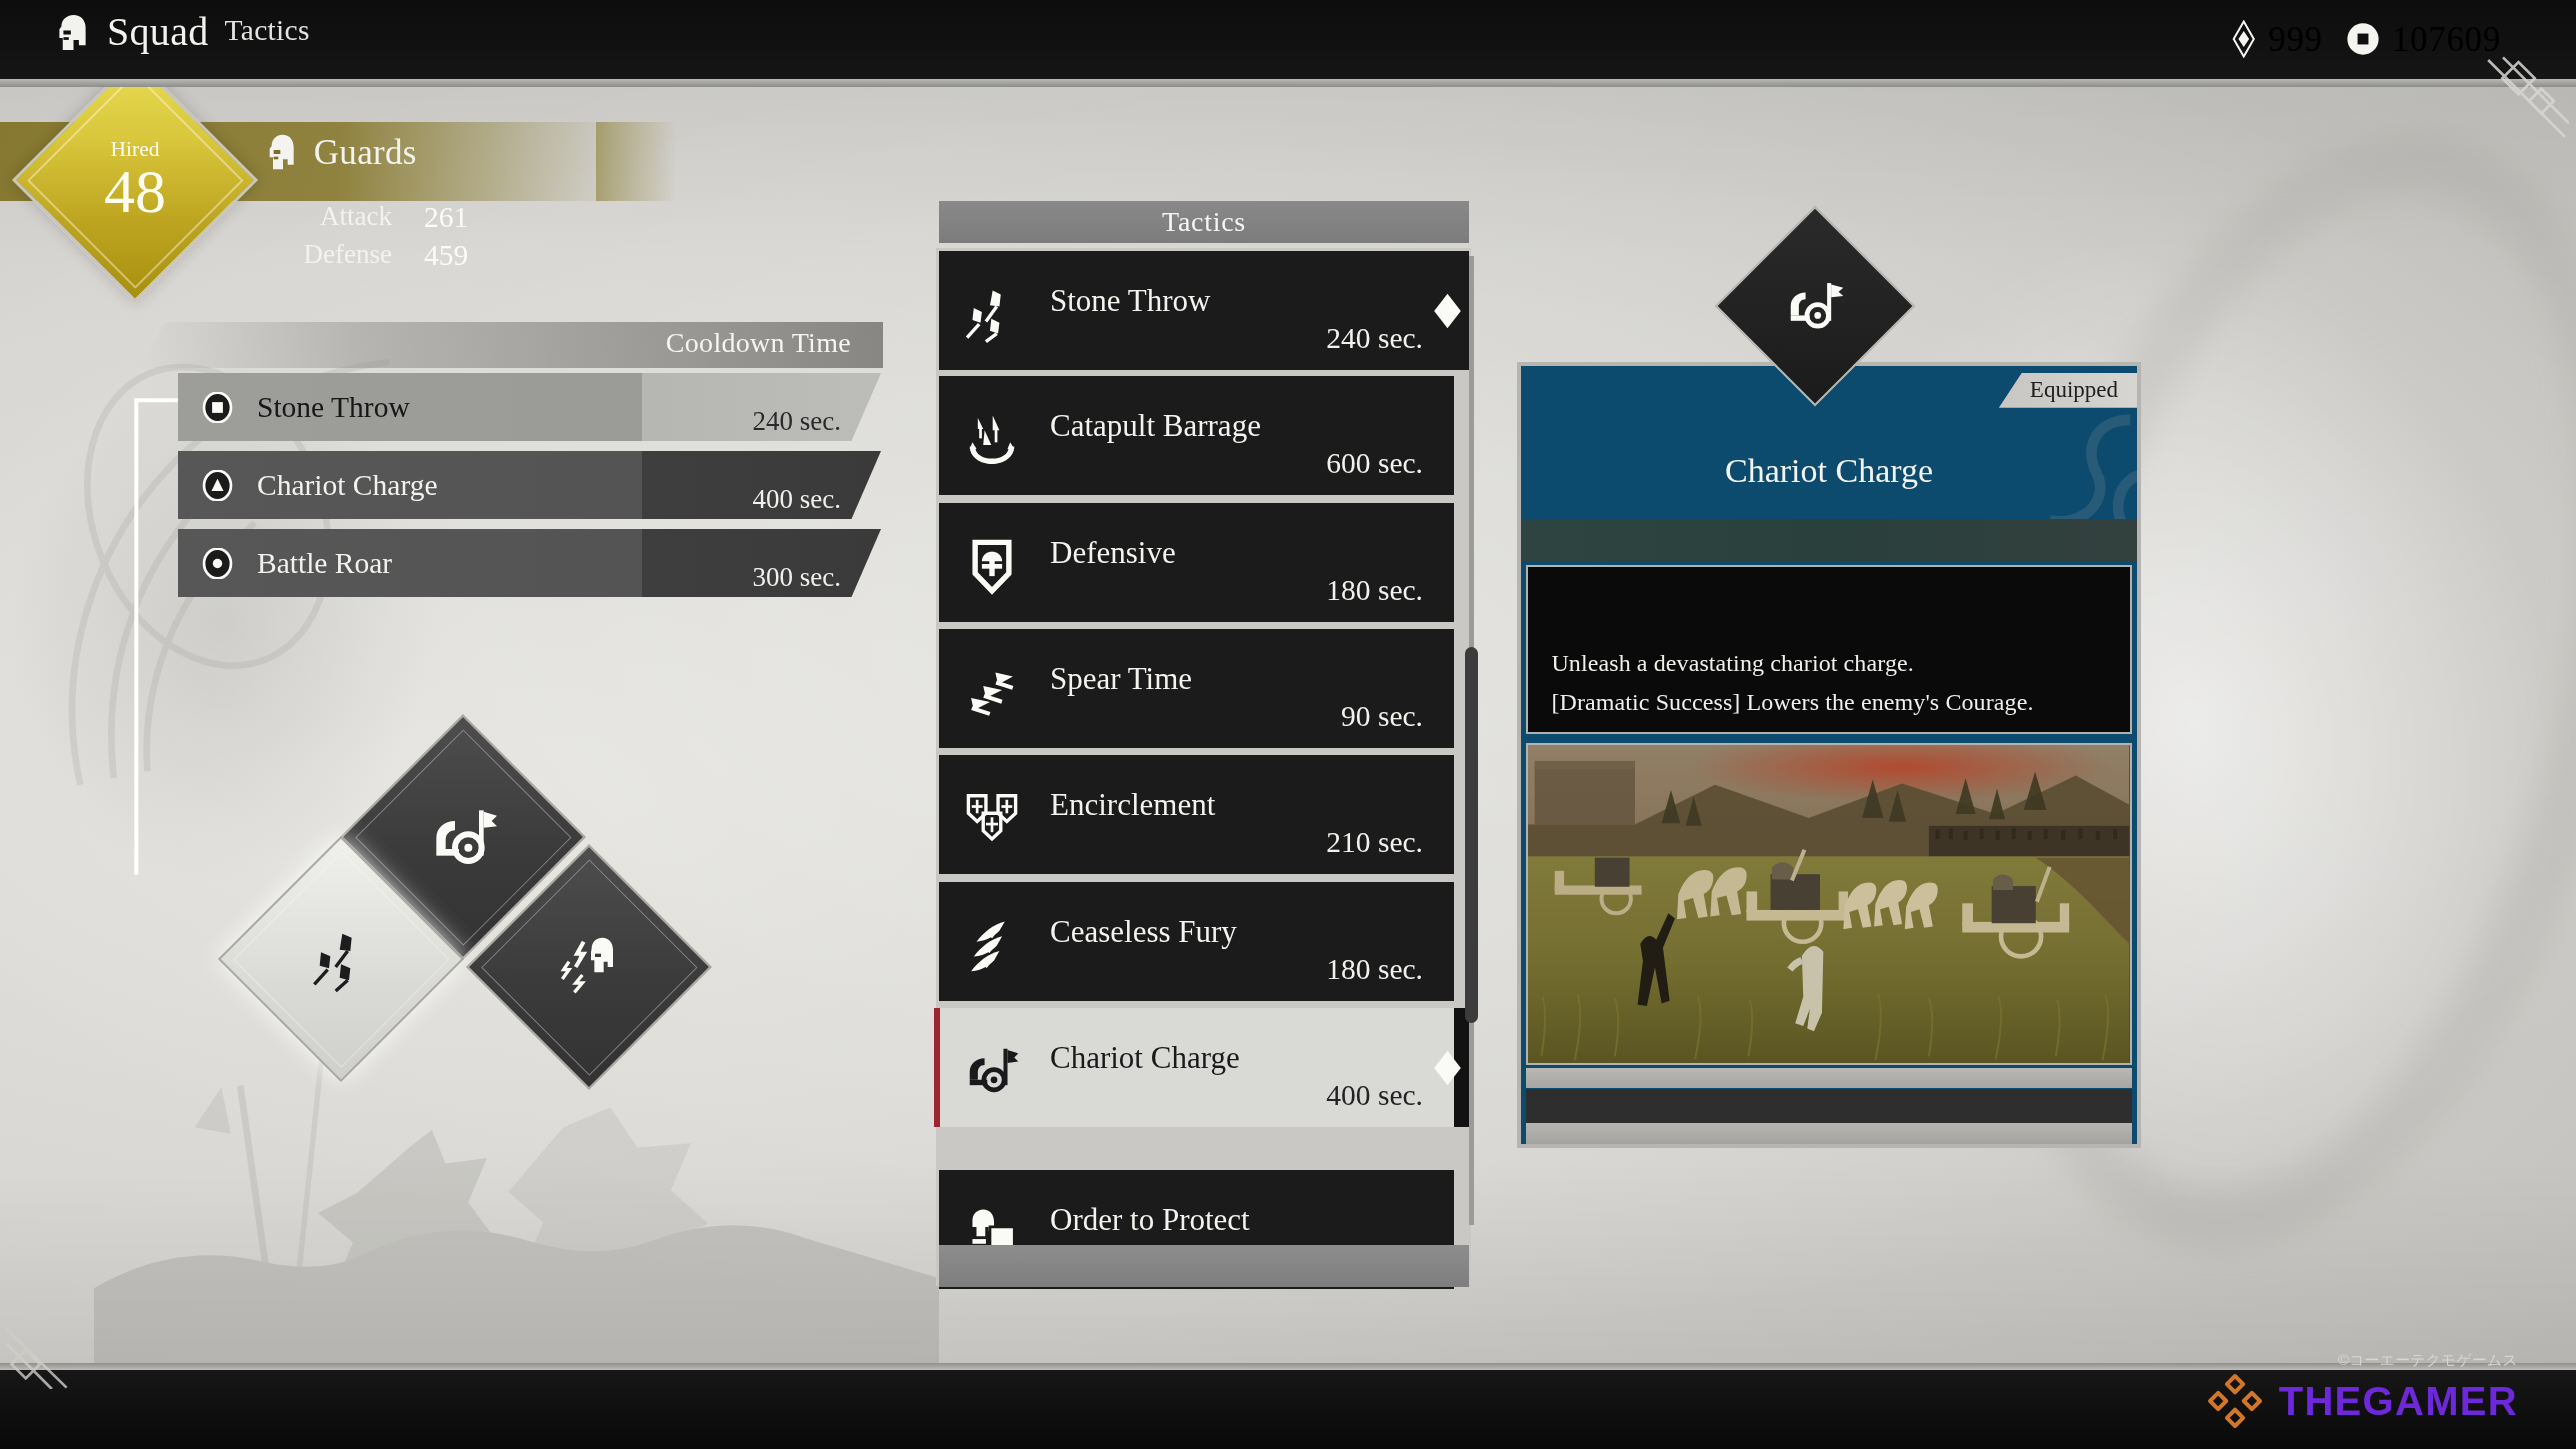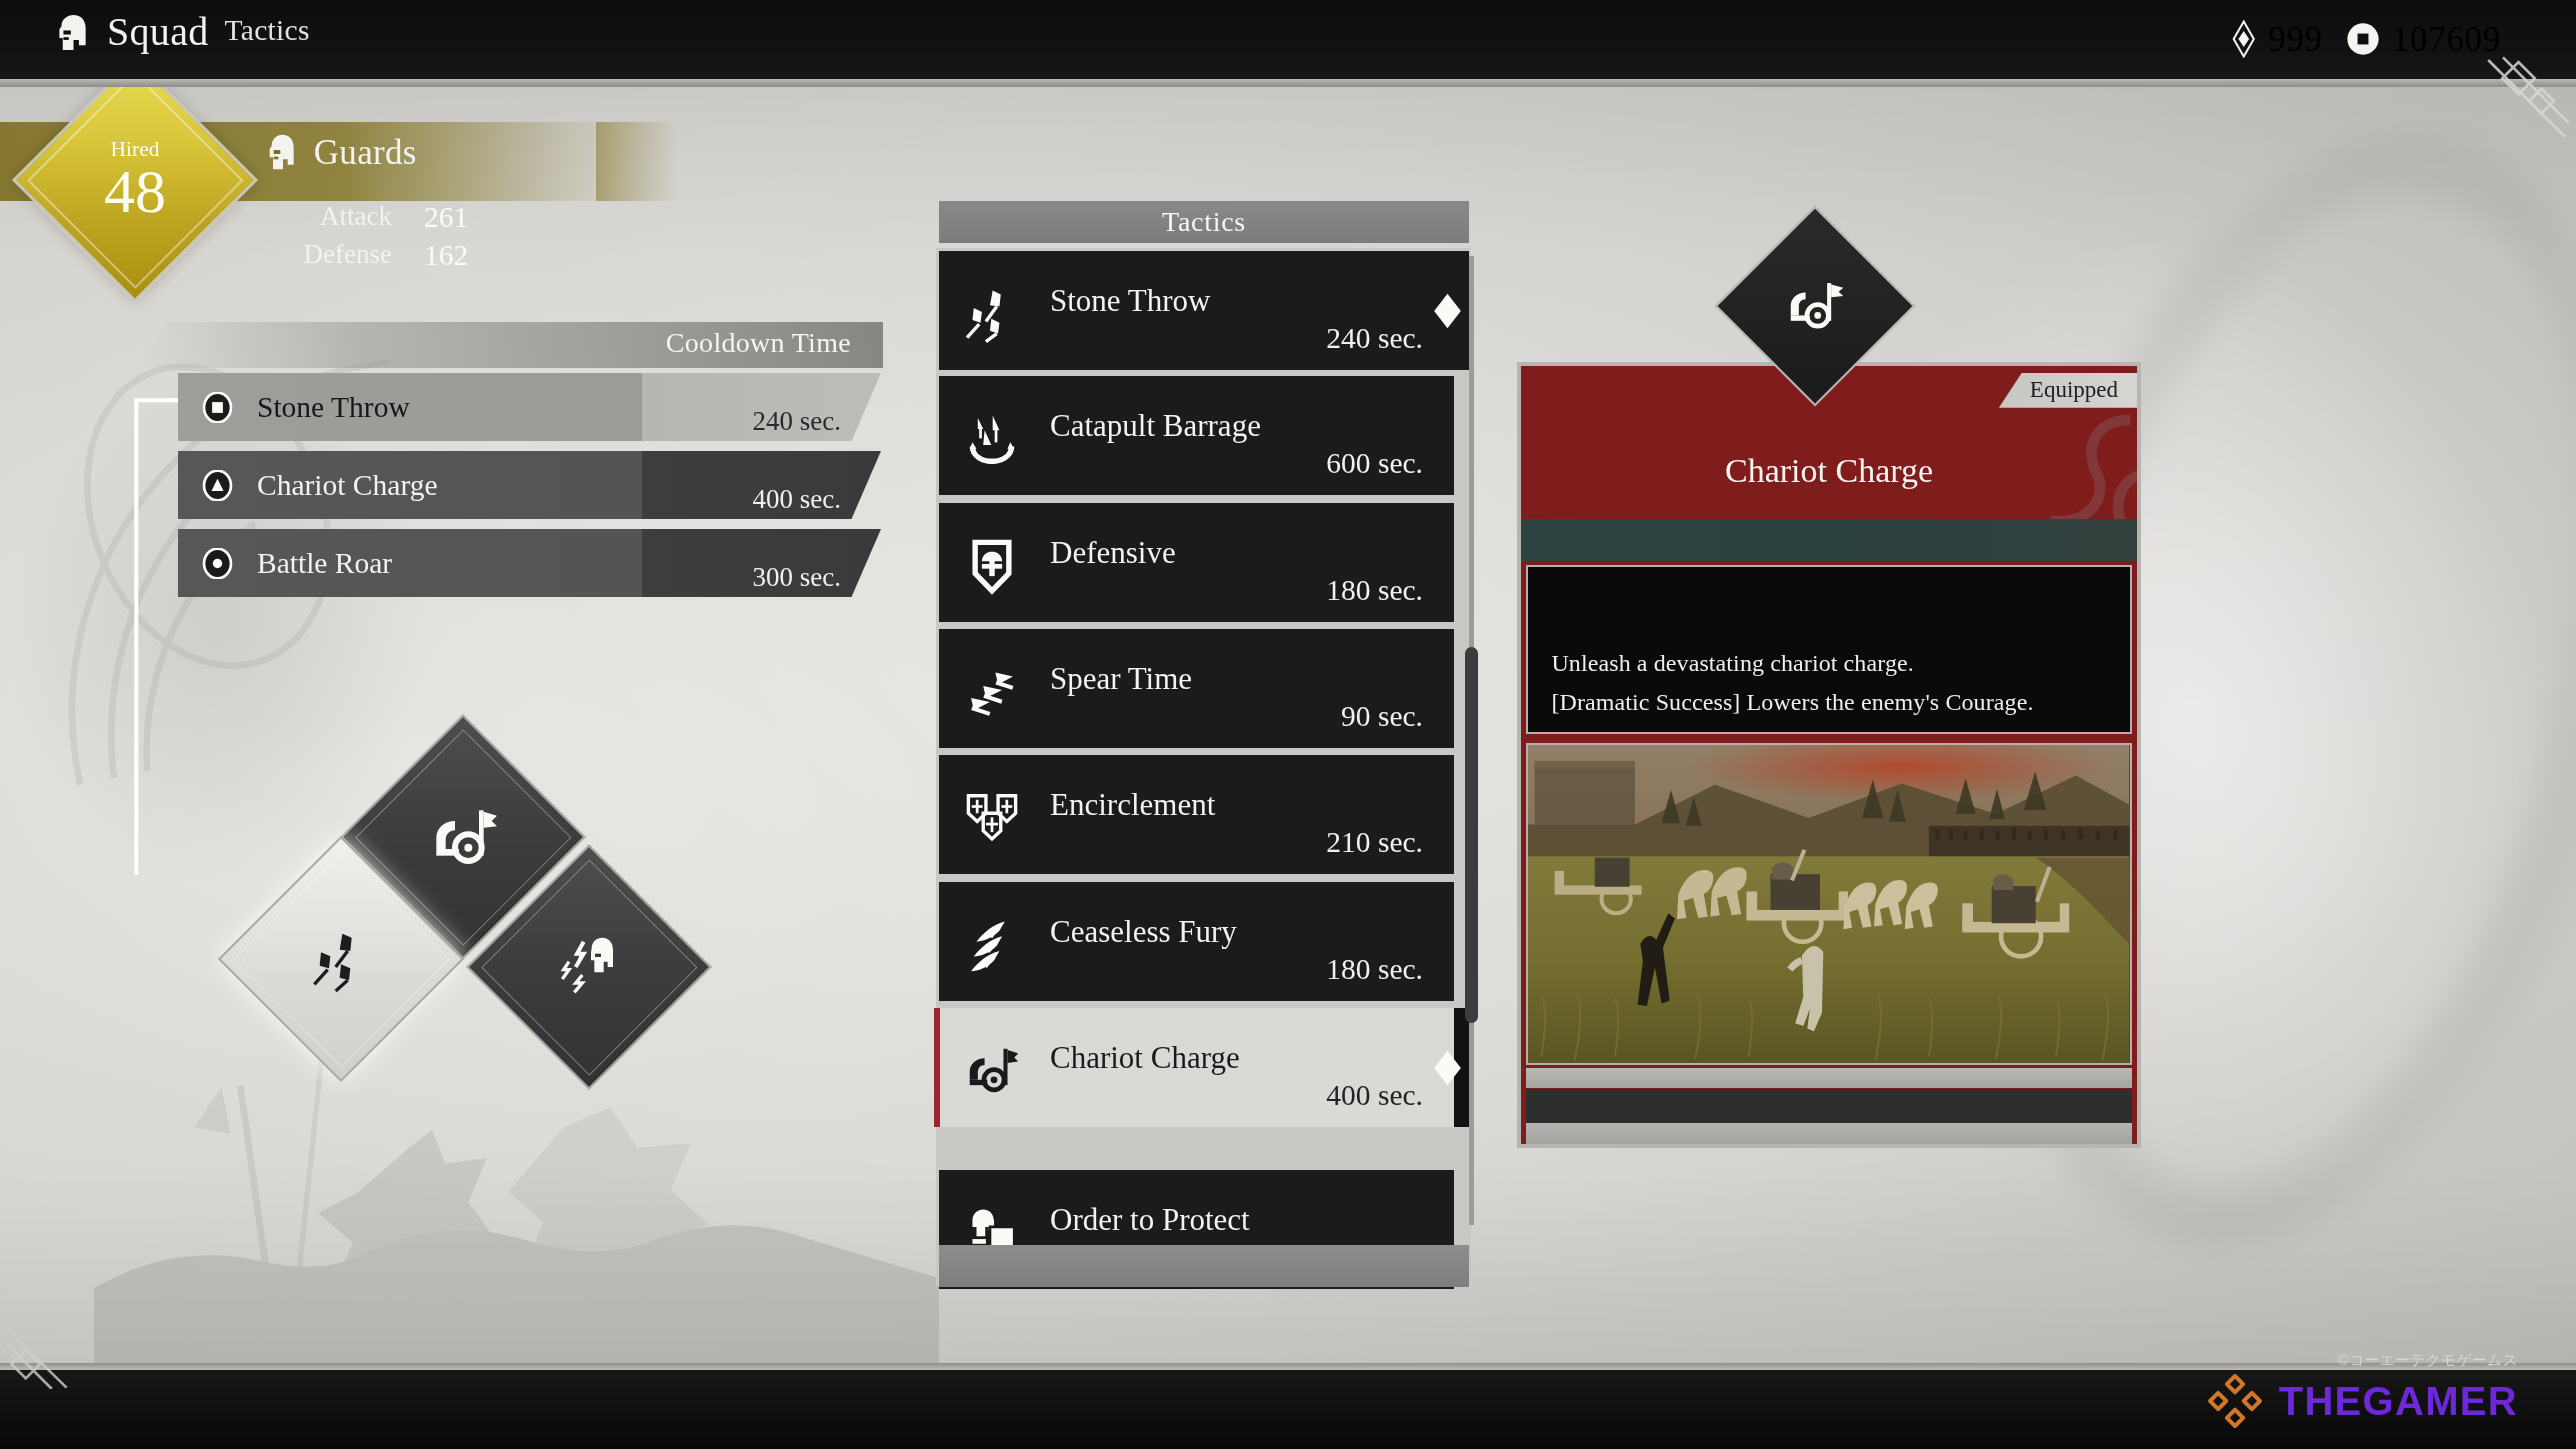--- a/index.html
+++ b/index.html
@@ -143,21 +143,21 @@
     background:linear-gradient(180deg,#8d8d8e,#7e7e7f);}
 
   .tac-track{position:absolute;left:1469px;top:256px;width:5.4px;height:969px;z-index:21;
     background:#9c9b97;}
   .tac-thumb{position:absolute;left:1465px;top:647px;width:13.4px;height:376px;z-index:22;
     background:#3c3c3c;border-radius:6.7px;}
 
   
   .detail{position:absolute;left:1517px;top:362px;width:624px;height:786px;z-index:18;
     background:#b6b5b1;padding:4px;}
-  .detail-inner{position:relative;width:100%;height:100%;background:#7f1d1d;overflow:hidden;}
+  .detail-inner{position:relative;width:100%;height:100%;background:#0c4a6e;overflow:hidden;}
   .detail-bg-orn{position:absolute;right:-20px;top:27px;width:228px;height:228px;opacity:.22;}
   .equip{position:absolute;right:0;top:6.7px;height:35px;padding:0 19px 0 31px;z-index:4;
     background:linear-gradient(90deg,#c7c6c2,#d6d5d1);
     clip-path:polygon(23px 0,100% 0,100% 100%,0 100%);
     display:flex;align-items:center;}
   .equip span{font-size:23px;color:#202022;}
   .detail-title{position:absolute;left:0;top:86px;width:100%;text-align:center;z-index:4;
     font-size:34px;color:#f4f4f0;}
   .accent{position:absolute;left:0;top:153px;width:100%;height:42px;z-index:3;
     background:linear-gradient(90deg,#2d4441 0%,#2a403d 52%,#33403e 100%);}
@@ -284,21 +284,21 @@
   <span class="squad-name">Guards</span>
 </div>
 
 <div class="stats">
   <div class="stat-row">
     <span class="stat-label">Attack</span>
     <span class="stat-val">261</span>
   </div>
   <div class="stat-row">
     <span class="stat-label">Defense</span>
-    <span class="stat-val">162</span>
+    <span class="stat-val">459</span>
   </div>
 </div>
 
 <div class="hired">
   <div class="dm"></div>
     <div class="dm-in"></div>
   <div class="hired-txt">
     <span class="hired-lbl">Hired</span>
     <span class="hired-num">48</span>
   </div>

